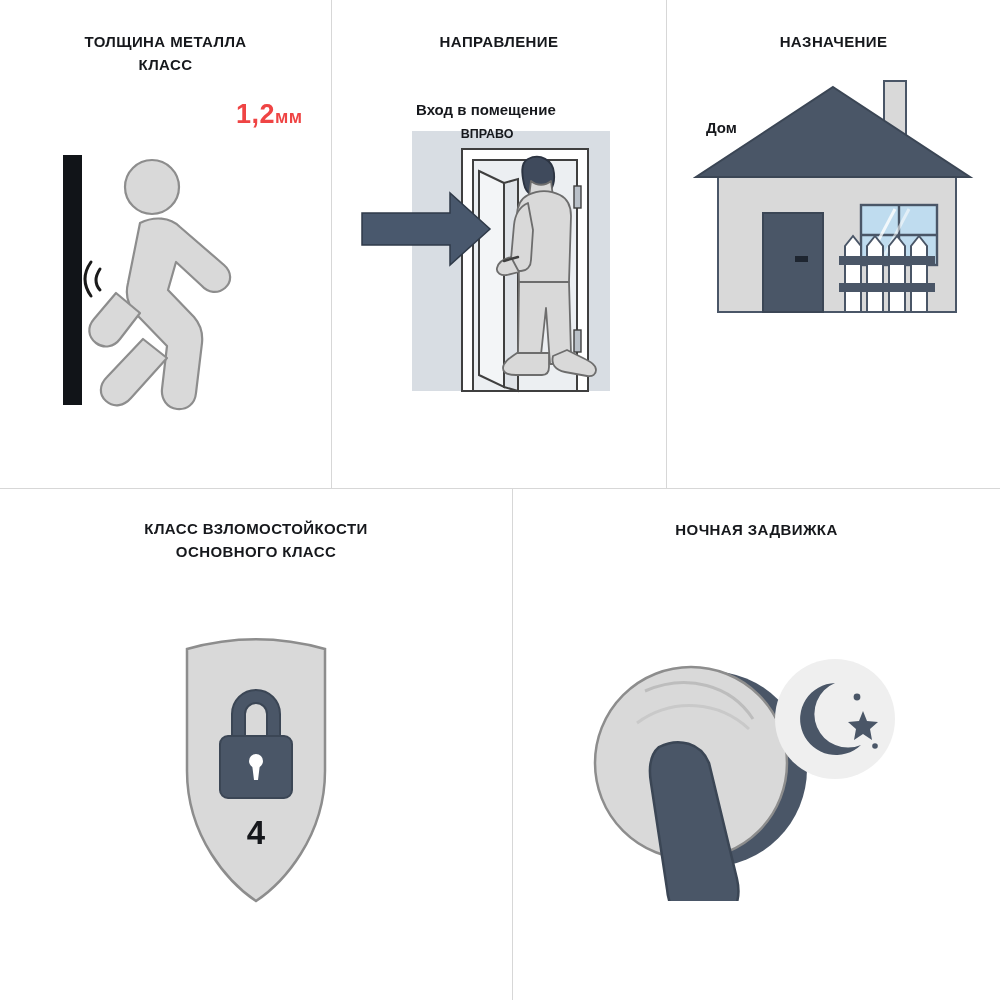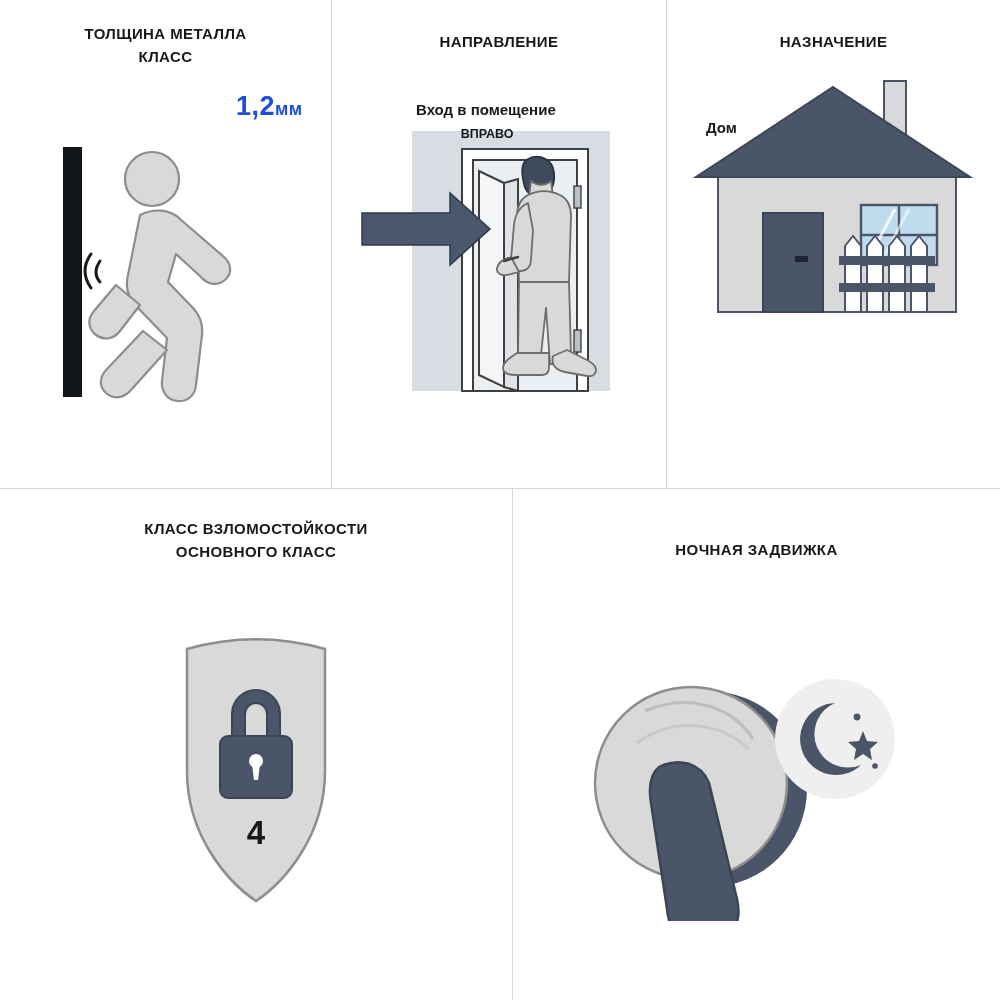--- a/index.html
+++ b/index.html
@@ -45,42 +45,42 @@
   .cell-title {
     text-align: center;
     font-weight: bold;
     font-size: 15px;
     letter-spacing: 0.4px;
     line-height: 1.55;
     color: #16181c;
     padding: 0 24px;
     box-sizing: border-box;
   }
-  .c1 .cell-title { margin-top: 22px; text-align: center; }
+  .c1 .cell-title { margin-top: 30px; text-align: center; }
   .c2 .cell-title { margin-top: 30px; }
   .c3 .cell-title { margin-top: 30px; }
   .c4 .cell-title { margin-top: 28px; }
-  .c5 .cell-title { margin-top: 49px; }
+  .c5 .cell-title { margin-top: 29px; }
 
   .art {
     position: relative;
     width: 100%;
   }
 
   .sublabel {
     position: absolute;
     font-weight: bold;
     font-size: 15px;
     color: #16181c;
   }
   .value-big {
     position: absolute;
     font-weight: bold;
     font-size: 27px;
-    color: #1d4ed8;
+    color: #ef4444;
     letter-spacing: 0.5px;
   }
   .value-big .unit {
     font-size: 18px;
   }
 </style>
 </head>
 <body>
 
 <div class="grid">

